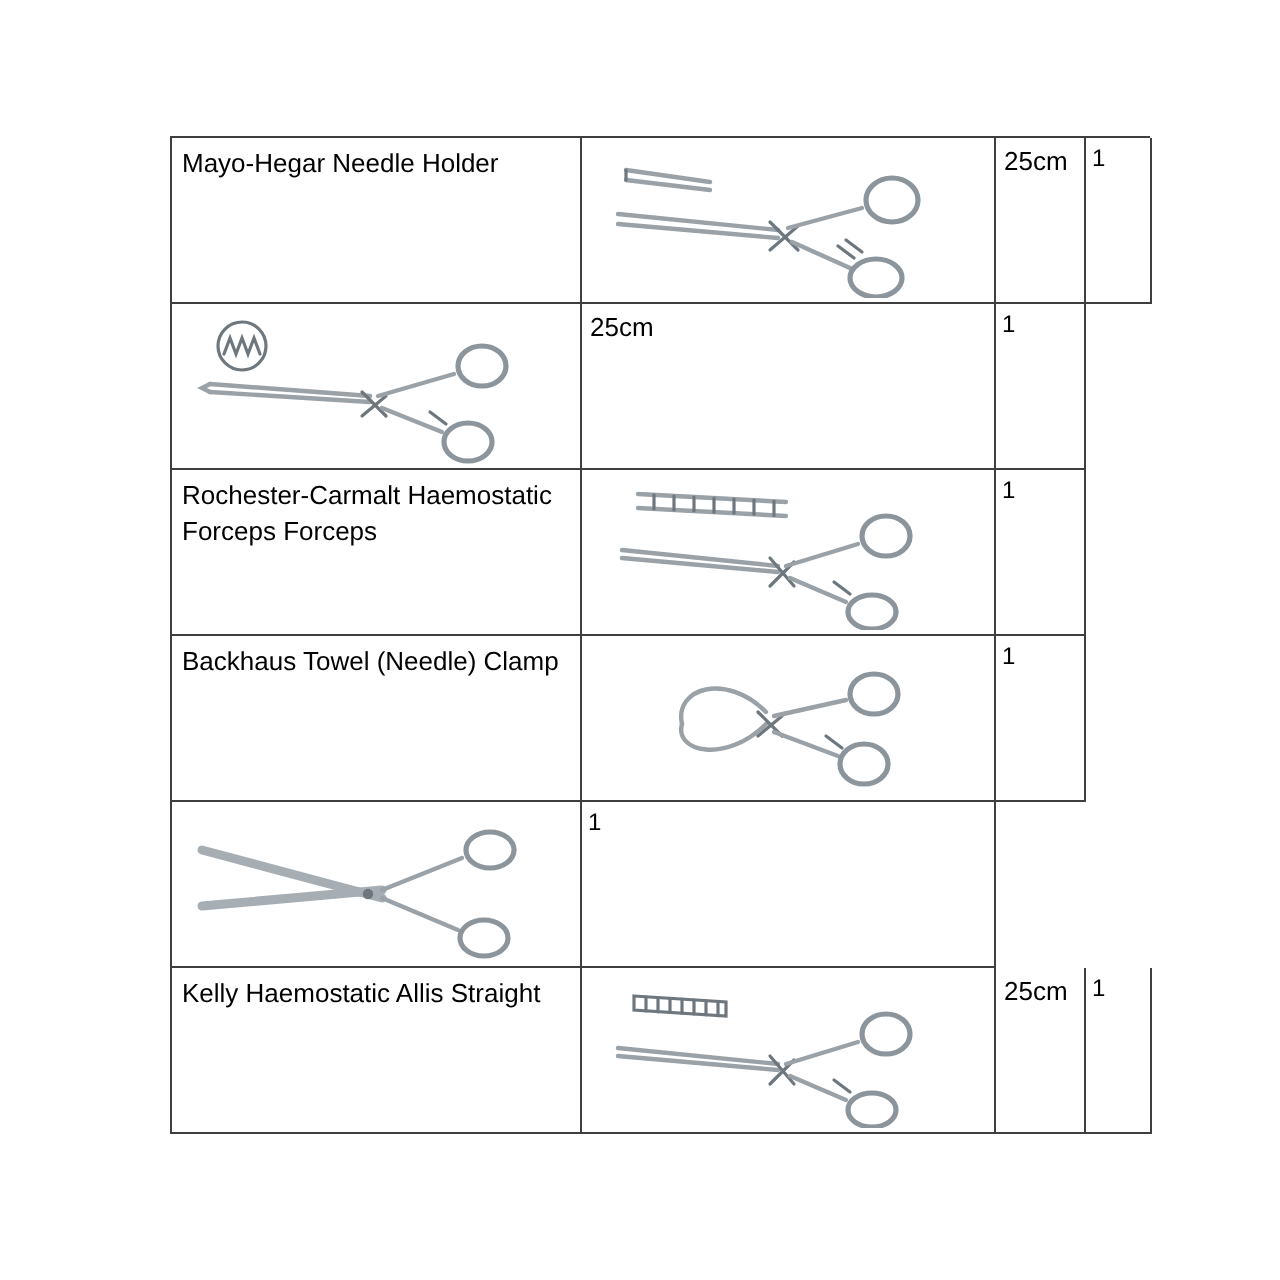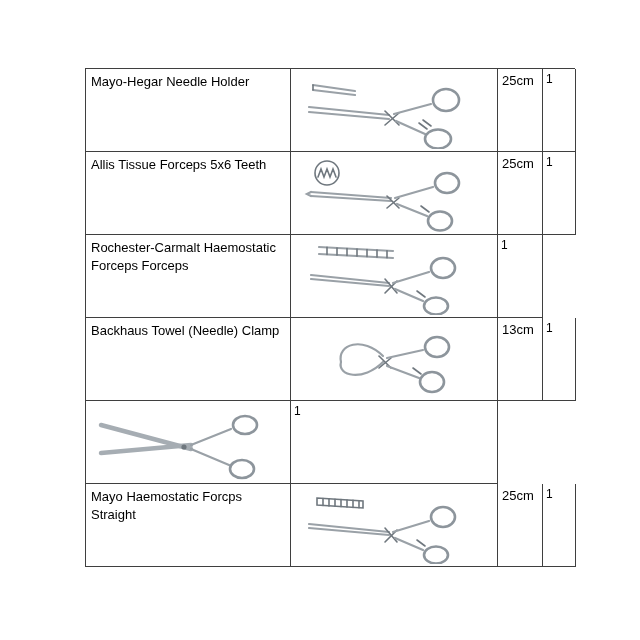--- a/index.html
+++ b/index.html
@@ -53,21 +53,20 @@
           <ellipse class="rg" cx="141" cy="68" rx="13" ry="9.5"></ellipse>
           <line class="dk" x1="122" y1="52" x2="130" y2="58"></line>
           <line class="dk" x1="126" y1="49" x2="134" y2="55"></line>
         </svg>
       </div>
       <div class="cell size">25cm</div>
       <div class="cell qty">1</div>
     </div>
 
     <div class="row">
-      <div class="cell name">Allis Tissue Forceps 5x6 Teeth</div>
       <div class="cell img">
         <svg class="inst" width="195" height="78" viewBox="0 0 195 78">
           <circle class="dk" cx="30" cy="19" r="12"></circle>
           <polyline class="dk" points="21,23 24,15 27,23 30,15 33,23 36,15 39,23"></polyline>
           <polyline class="ln" points="14,38 10,40 14,42"></polyline>
           <line class="ln" x1="14" y1="38" x2="94" y2="44"></line>
           <line class="ln" x1="14" y1="42" x2="94" y2="47"></line>
           <line class="dk" x1="90" y1="42" x2="102" y2="54"></line>
           <line class="dk" x1="102" y1="44" x2="90" y2="54"></line>
           <line class="ln" x1="98" y1="44" x2="136" y2="33"></line>
@@ -116,41 +115,40 @@
           <path class="ln" d="M86,42 C66,62 40,56 44,42"></path>
           <line class="dk" x1="82" y1="36" x2="94" y2="48"></line>
           <line class="dk" x1="94" y1="38" x2="82" y2="48"></line>
           <line class="ln" x1="90" y1="38" x2="126" y2="30"></line>
           <ellipse class="rg" cx="140" cy="27" rx="12" ry="10"></ellipse>
           <line class="ln" x1="90" y1="46" x2="122" y2="58"></line>
           <ellipse class="rg" cx="135" cy="62" rx="12" ry="10"></ellipse>
           <line class="dk" x1="116" y1="48" x2="124" y2="54"></line>
         </svg>
       </div>
-      <div class="cell size">13cm</div>
       <div class="cell qty">1</div>
     </div>
 
     <div class="row">
       <div class="cell img">
         <svg class="inst" width="195" height="78" viewBox="0 0 195 78">
           <line class="bl" x1="10" y1="22" x2="100" y2="46"></line>
           <line class="bl" x1="10" y1="50" x2="100" y2="42"></line>
           <circle class="pv" cx="93" cy="44" r="2.6"></circle>
           <line class="ln" x1="100" y1="46" x2="138" y2="62"></line>
           <ellipse class="rg" cx="151" cy="66" rx="12" ry="9"></ellipse>
           <line class="ln" x1="100" y1="42" x2="140" y2="26"></line>
           <ellipse class="rg" cx="154" cy="22" rx="12" ry="9"></ellipse>
         </svg>
       </div>
       <div class="cell qty">1</div>
     </div>
 
     <div class="row">
-      <div class="cell name">Mayo Haemostatic Forcps Straight</div>
+      <div class="cell name">Kelly Haemostatic Allis Straight</div>
       <div class="cell img">
         <svg class="inst" width="195" height="78" viewBox="0 0 195 78">
           <path class="dk" d="M20,12 L66,15 L66,22 L20,19 Z"></path>
           <line class="dk" x1="26" y1="12.5" x2="26" y2="19.5"></line>
           <line class="dk" x1="32" y1="12.9" x2="32" y2="19.9"></line>
           <line class="dk" x1="38" y1="13.2" x2="38" y2="20.2"></line>
           <line class="dk" x1="44" y1="13.6" x2="44" y2="20.6"></line>
           <line class="dk" x1="50" y1="14" x2="50" y2="21"></line>
           <line class="dk" x1="56" y1="14.4" x2="56" y2="21.4"></line>
           <line class="dk" x1="62" y1="14.8" x2="62" y2="21.8"></line>

